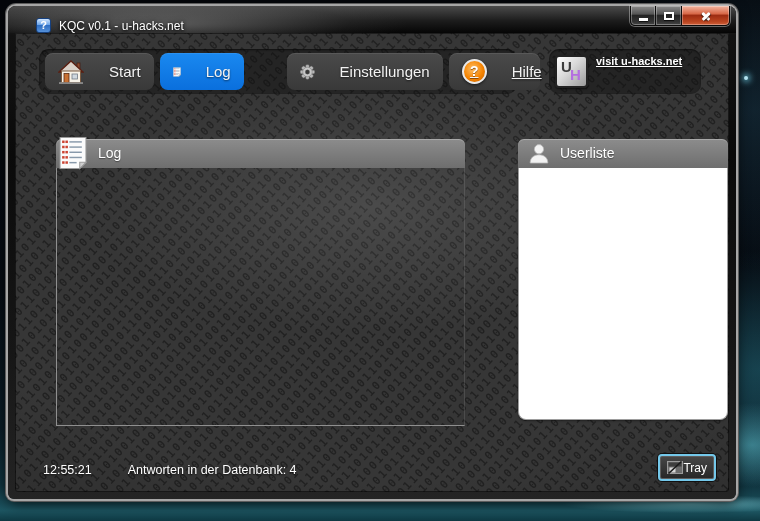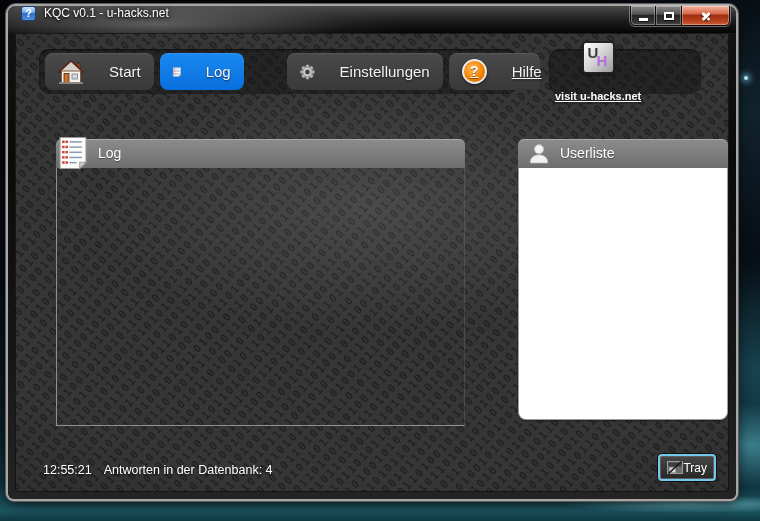--- a/index.html
+++ b/index.html
@@ -18,22 +18,22 @@
     background:#bff1ff; box-shadow:0 0 6px 2px rgba(120,220,245,0.8); }
 
   
   .window {
     position:absolute; left:8px; top:6px; width:728px; height:493px;
     border-radius:8px 8px 6px 6px;
     background:linear-gradient(180deg,#303030 0%,#121212 6%,#0a0a0a 30%,#161616 70%,#242424 100%);
     box-shadow:0 0 0 2px #a6a6a6, 0 0 0 3px #5c5c5c, 0 4px 14px rgba(0,0,0,0.85);
   }
   .titlebar {
-    position:relative; height:27px; display:flex; align-items:flex-start;
-    padding-left:13px; border-radius:8px 8px 0 0;
+    position:relative; height:27px; display:flex; align-items:flex-end;
+    padding-left:28px; border-radius:8px 8px 0 0;
     background:
       radial-gradient(ellipse 320px 36px at 150px 18px, rgba(180,180,180,0.45), rgba(90,90,90,0.12) 60%, transparent 78%),
       linear-gradient(180deg,#4a4a4a 0%,#1c1c1c 55%,#050505 100%);
   }
   .title-help-icon {
     width:15px; height:15px; border-radius:3px; margin-right:8px;
     border:1px solid #16407e; flex:0 0 auto;
     background:linear-gradient(180deg,#cfe5ff 0%,#6aa3e8 45%,#2f6fc4 50%,#5590d8 100%);
     color:#fff; font-weight:bold; font-size:11px; line-height:13px; text-align:center;
   }
@@ -106,21 +106,21 @@
 
   .hilfe-icon {
     width:25px; height:25px; border-radius:50%; flex:0 0 auto;
     background:radial-gradient(circle at 9px 8px,#ffc169,#f58300 55%,#c35f00);
     border:2px solid #e9e9e9; box-shadow:0 1px 3px rgba(0,0,0,0.6);
     color:#fff; font-weight:bold; font-size:14px; line-height:21px; text-align:center;
     text-shadow:0 1px 1px rgba(120,60,0,0.8);
   }
   .hilfe-icon::before { content:"?"; }
 
-  .visit-btn { display:flex; align-items:center; gap:16px; cursor:pointer;flex-direction:column; }
+  .visit-btn { display:flex; align-items:flex-start; gap:8px; cursor:pointer; }
   .uh-logo {
     width:33px; height:33px; border-radius:4px; position:relative; flex:0 0 auto;
     background:linear-gradient(135deg,#ffffff 0%,#d8d8d8 45%,#9a9a9a 100%);
     border:2px solid #222; box-shadow:0 1px 2px rgba(0,0,0,0.6);
     font-weight:bold; font-size:15px;
   }
   .uh-logo::before { content:"U"; position:absolute; left:4px; top:1px; color:#3c3c3c; }
   .uh-logo::after { content:"H"; position:absolute; left:13px; top:9px; color:#b46ee0; }
   .visit-label { color:#fff; font-size:11px; font-weight:bold; text-decoration:underline;
     text-shadow:0 1px 2px rgba(0,0,0,0.7); }
@@ -144,21 +144,21 @@
   .panel-users .panel-body {
     height:252px; background:#fff;
     border:1px solid #9d9d9d; border-top:none; border-radius:0 0 8px 8px;
     box-shadow:0 1px 2px rgba(0,0,0,0.4);
   }
 
   .log-doc-icon { position:absolute; left:3px; top:-3px; }
   .user-icon { position:absolute; left:9px; top:3px; }
 
   
-  .statusline { position:absolute; left:28px; top:430px; display:flex; gap:12px;
+  .statusline { position:absolute; left:28px; top:430px; display:flex; gap:36px;
     color:#fff; font-size:12.5px; text-shadow:0 1px 2px rgba(0,0,0,0.7); }
   .tray-btn {
     position:absolute; right:13px; top:421px; height:27px; min-width:56px;
     border:2px solid #74c8ea; border-radius:4px; cursor:pointer;
     background:linear-gradient(180deg,#474747,#262626);
     box-shadow:0 0 0 1px #101010, inset 0 0 0 1px #5e5e5e;
     display:flex; align-items:center; padding:0 7px;
     color:#fff; font-size:12px;
   }
 </style>

